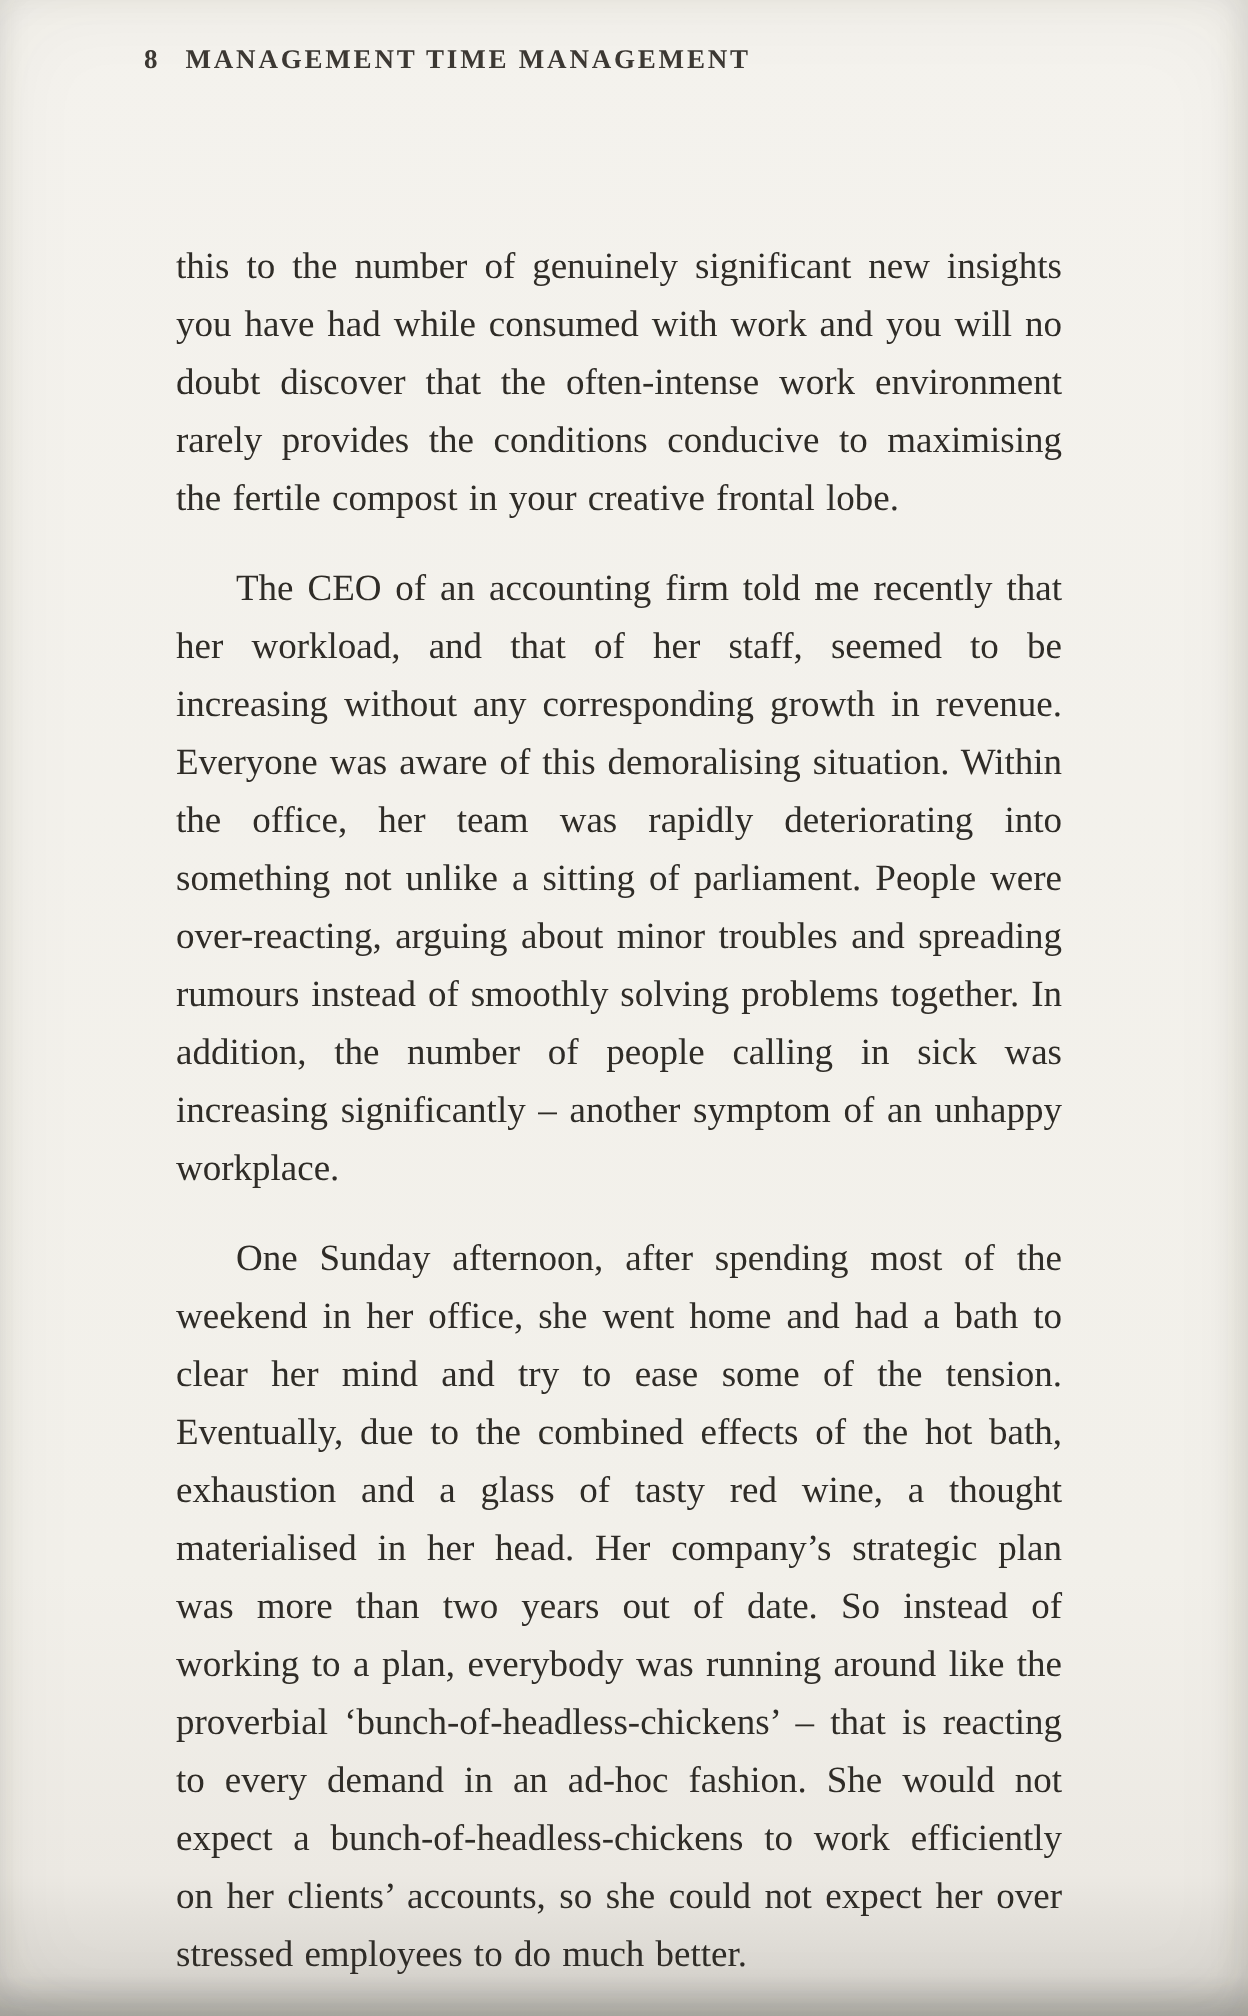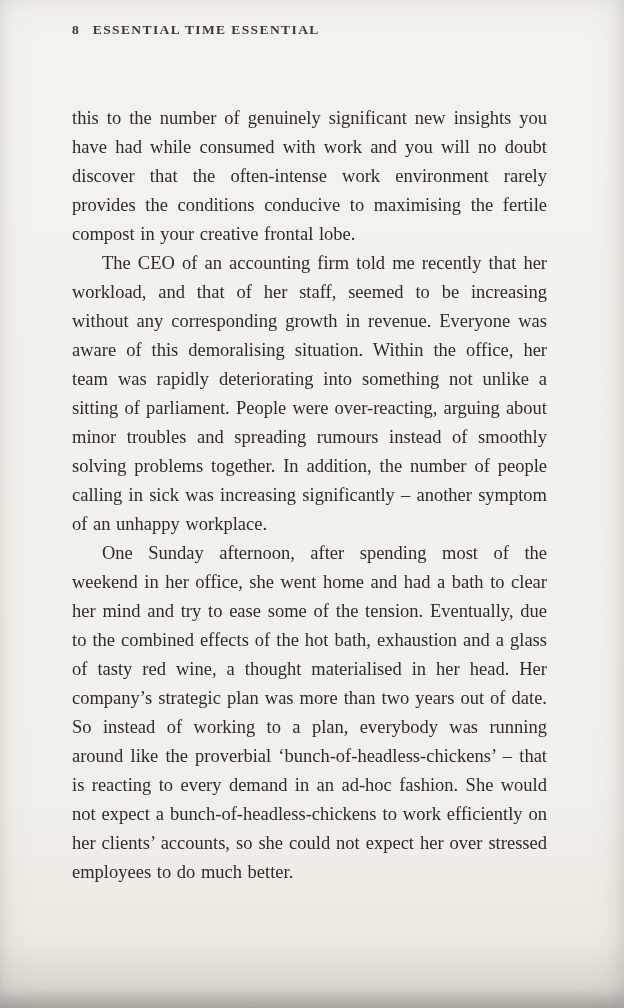--- a/index.html
+++ b/index.html
@@ -39,39 +39,39 @@
     margin-right: 14px;
     letter-spacing: 0;
   }
   .body-text {
     position: absolute;
     top: 104px;
     left: 72px;
     width: 475px;
   }
   .body-text p {
-    margin: 0;
+    margin: 16px;
     padding: 0;
     text-align: justify;
     font-size: 18.5px;
     line-height: 29px;
     color: #2f2c27;
     word-spacing: 1px;
   }
   .body-text p.indent {
     text-indent: 30px;
   }
 </style>
 </head>
 <body>
 
 <div class="page">
 
   <div class="running-head">
-    <span class="pagenum">8</span><span>ESSENTIAL TIME ESSENTIAL</span>
+    <span class="pagenum">8</span><span>MANAGEMENT TIME MANAGEMENT</span>
   </div>
 
   <div class="body-text">
     <p>this to the number of genuinely significant new insights you have had while consumed with work and you will no doubt discover that the often-intense work environment rarely provides the conditions conducive to maximising the fertile compost in your creative frontal lobe.</p>
     <p class="indent">The CEO of an accounting firm told me recently that her workload, and that of her staff, seemed to be increasing without any corresponding growth in revenue. Everyone was aware of this demoralising situation. Within the office, her team was rapidly deteriorating into something not unlike a sitting of parliament. People were over-reacting, arguing about minor troubles and spreading rumours instead of smoothly solving problems together. In addition, the number of people calling in sick was increasing significantly – another symptom of an unhappy workplace.</p>
     <p class="indent">One Sunday afternoon, after spending most of the weekend in her office, she went home and had a bath to clear her mind and try to ease some of the tension. Eventually, due to the combined effects of the hot bath, exhaustion and a glass of tasty red wine, a thought materialised in her head. Her company’s strategic plan was more than two years out of date. So instead of working to a plan, everybody was running around like the proverbial ‘bunch-of-headless-chickens’ – that is reacting to every demand in an ad-hoc fashion. She would not expect a bunch-of-headless-chickens to work efficiently on her clients’ accounts, so she could not expect her over stressed employees to do much better.</p>
   </div>
 
 </div>
 

